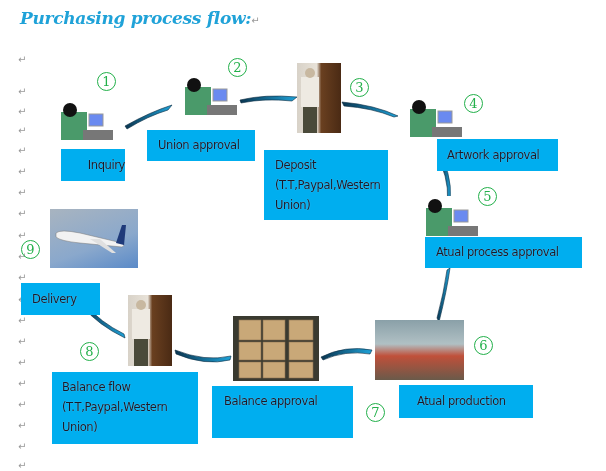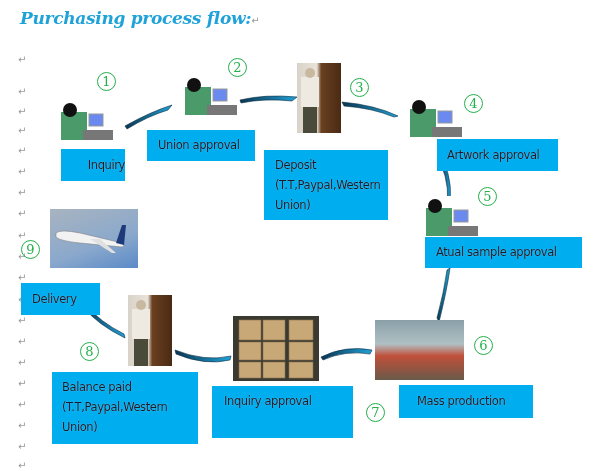--- a/index.html
+++ b/index.html
@@ -137,30 +137,30 @@
   </div>
 <div class="box" style="left:264px;top:134px;width:124px;height:70px;padding:5px 0 0 11px;margin-top:16px;">
     <span class="line">Deposit</span>
     <span class="line">(T.T,Paypal,Western</span>
     <span class="line">Union)</span>
   </div>
 <div class="box" style="left:437px;top:139px;width:121px;height:32px;padding:6px 12px 0 10px;">
     <span class="line">Artwork approval</span>
   </div>
 <div class="box" style="left:425px;top:237px;width:157px;height:31px;padding:5px 0 0 11px;">
-    <span class="line">Atual sample approval</span>
+    <span class="line">Atual process approval</span>
   </div>
 <div class="box" style="left:399px;top:385px;width:134px;height:33px;padding:6px 0 0 18px;">
-    <span class="line">Mass production</span>
+    <span class="line">Atual production</span>
   </div>
 <div class="box" style="left:212px;top:386px;width:141px;height:52px;padding:5px 0 0 12px;">
-    <span class="line">Inquiry approval</span>
+    <span class="line">Balance approval</span>
   </div>
 <div class="box" style="left:52px;top:372px;width:146px;height:72px;padding:5px 0 0 10px;">
-    <span class="line">Balance paid</span>
+    <span class="line">Balance flow</span>
     <span class="line">(T.T,Paypal,Western</span>
     <span class="line">Union)</span>
   </div>
 <div class="box" style="left:21px;top:271px;width:79px;height:32px;padding:6px 0 0 11px;margin-top:12px;">
     <span class="line">Delivery</span>
   </div>
 
 <div class="num" style="left:97px;top:72px;">1</div>
 <div class="num" style="left:228px;top:58px;">2</div>
 <div class="num" style="left:350px;top:78px;">3</div>

